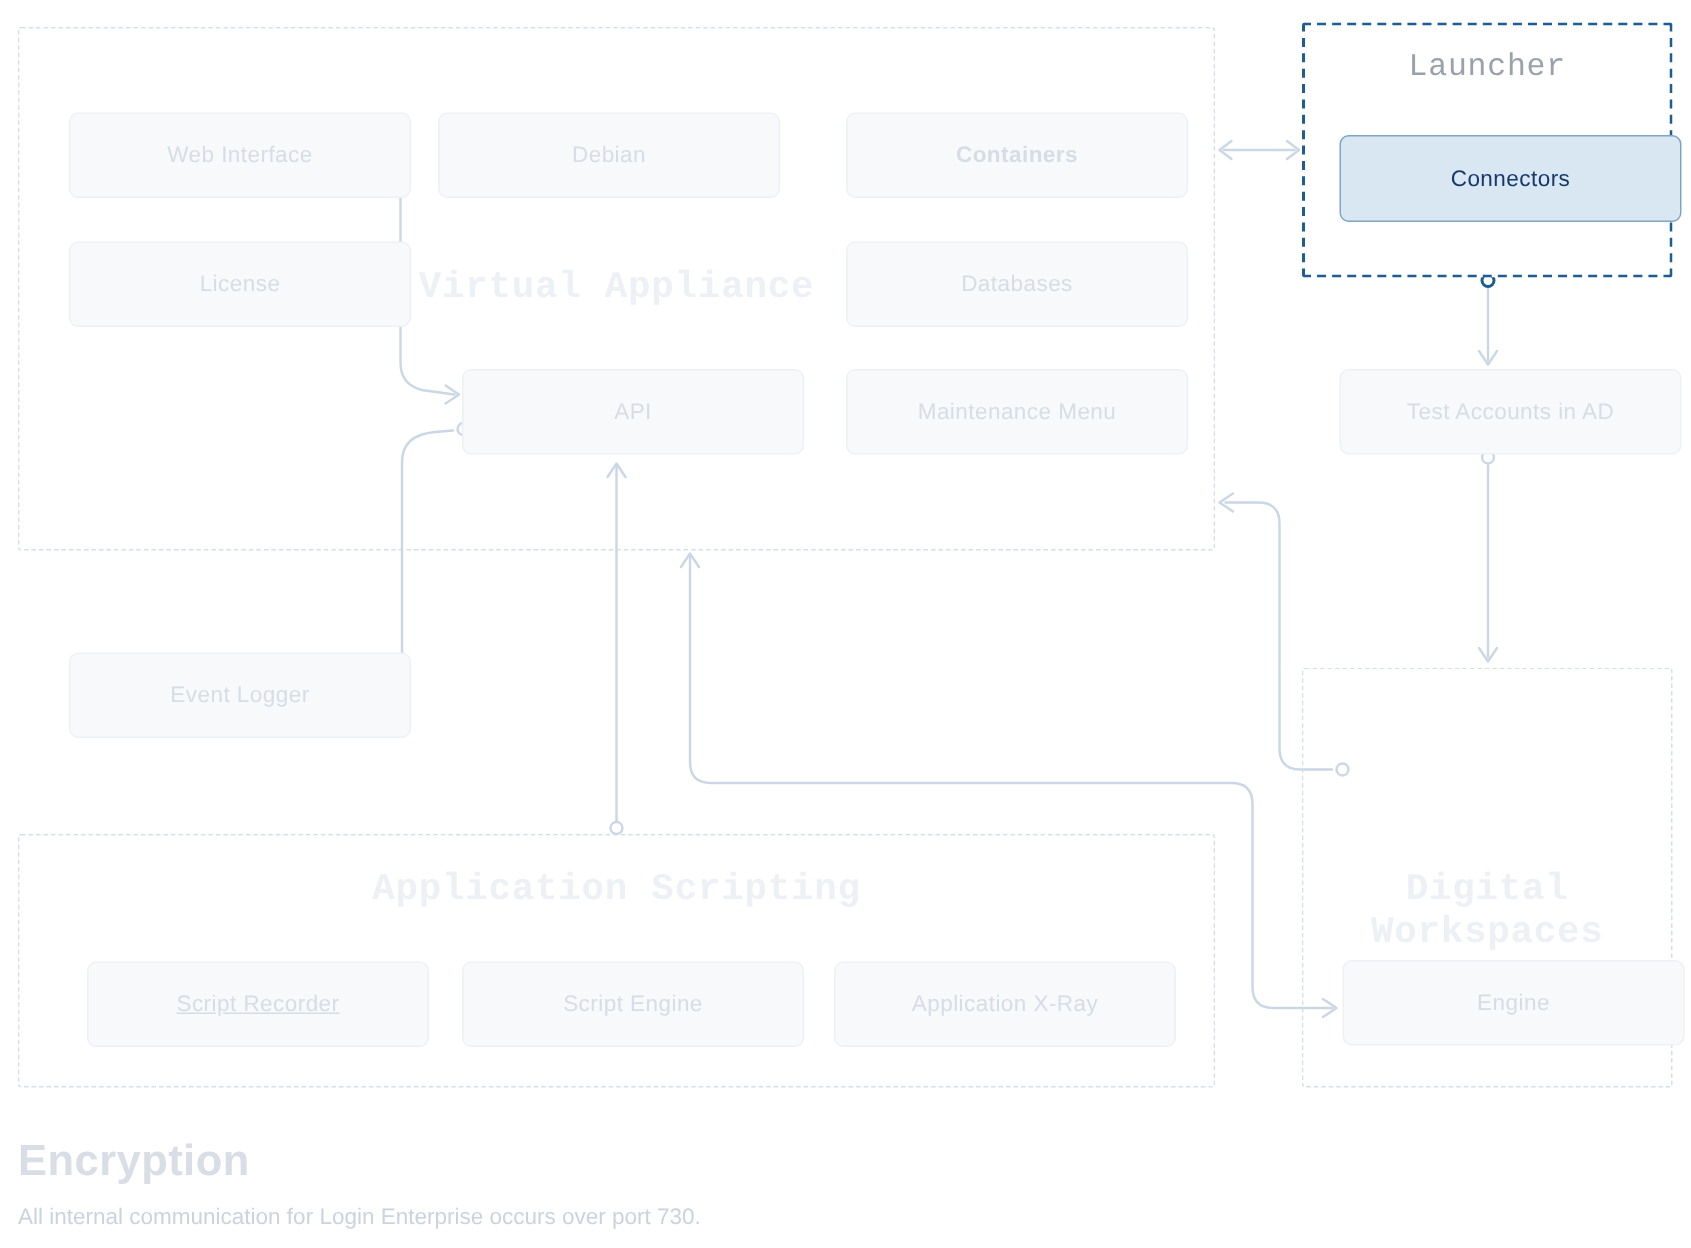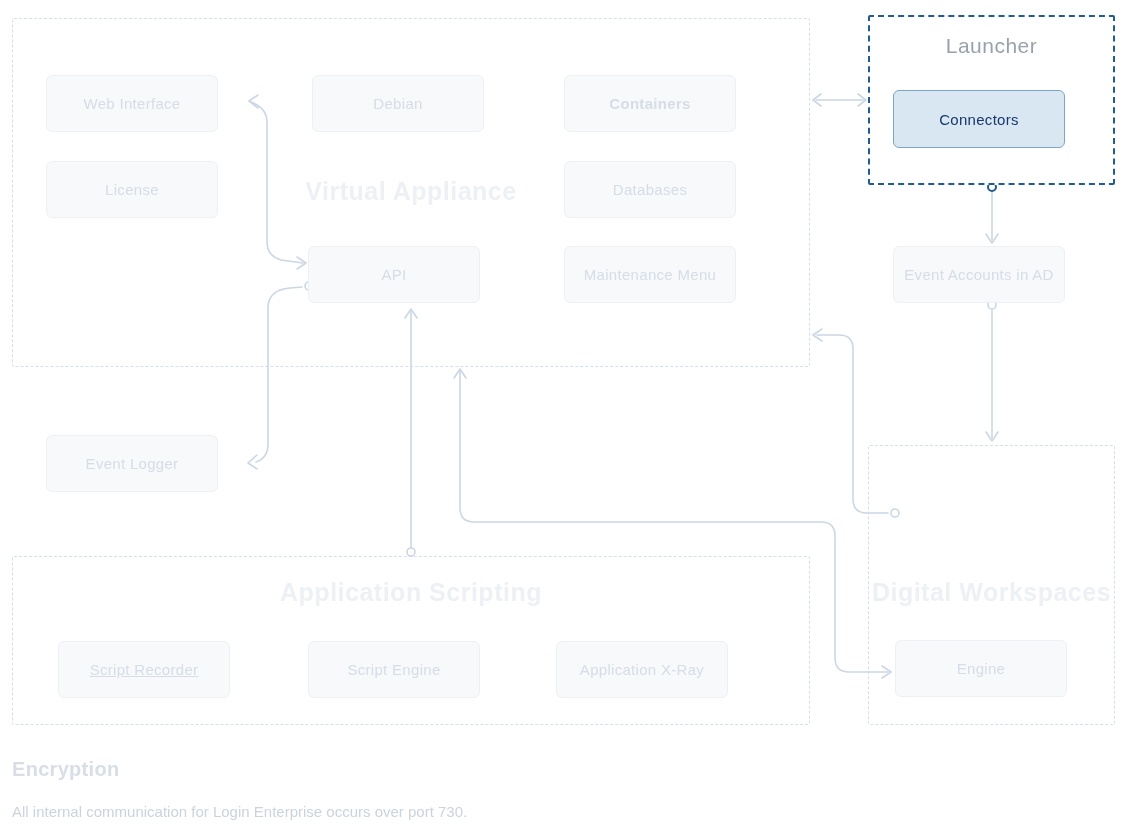--- a/index.html
+++ b/index.html
@@ -20,39 +20,39 @@
   }
   html,body{margin:0;padding:0;background:var(--background);}
   .stage{
     position:relative;width:1127px;height:832px;overflow:hidden;
     font-family:"Liberation Sans", sans-serif;background:var(--background);
   }
   .group{position:absolute;border:1.5px dashed var(--group-dash);border-radius:2px;box-sizing:border-box;}
   .group.highlight{border:2px dashed var(--highlight-border);z-index:3;background:var(--background);}
   .group-title{
     position:absolute;text-align:center;font-size:25px;font-weight:600;
-    letter-spacing:0.5px;color:var(--group-title);z-index:1;
+    letter-spacing:0.5px;color:var(--group-title);z-index:1;font-family:Liberation Mono, monospace;
   }
   .group-title.launcher{font-size:21px;font-weight:500;color:var(--launcher-title);z-index:4;}
   .node{
-    position:absolute;width:172px;height:57px;box-sizing:border-box;
+    position:absolute;width:228px;height:57px;box-sizing:border-box;
     background:var(--faded-fill);border:1px solid var(--faded-border);border-radius:6px;
     display:flex;align-items:center;justify-content:center;
     font-size:15px;letter-spacing:0.3px;color:var(--faded-text);z-index:2;
   }
   .node.highlight{
     background:var(--highlight-fill);border:1px solid var(--highlight-box-border);
     color:var(--highlight-text);font-weight:500;z-index:4;
   }
   svg.wires{position:absolute;left:0;top:0;z-index:2;pointer-events:none;}
   svg.wires path{fill:none;stroke:var(--line);stroke-width:1.6;stroke-linecap:round;stroke-linejoin:round;}
   svg.wires circle{fill:var(--background);stroke:var(--line);stroke-width:1.6;}
   svg.wires circle.dark{stroke:var(--highlight-border);stroke-width:2;}
   .footer-heading{
-    position:absolute;left:12px;top:758px;font-size:20px;font-weight:700;
+    position:absolute;left:12px;top:758px;font-size:29px;font-weight:700;
     letter-spacing:0.3px;color:var(--footer-heading);z-index:1;
   }
   .footer-text{position:absolute;left:12px;top:803px;font-size:15px;color:var(--footer-text);z-index:1;}
 </style>
 </head>
 <body>
 
 <div class="stage">
 
   <div class="group" style="left:12px;top:18px;width:798px;height:349px;"></div>
@@ -94,30 +94,30 @@
     <path d="M 992,192 L 992,240"></path>
     <path d="M 986,234 L 992,243 L 998,234"></path>
     <circle class="dark" cx="992" cy="187" r="4"></circle>
 
     <path d="M 992,310 L 992,438"></path>
     <path d="M 986,432 L 992,441 L 998,432"></path>
     <circle cx="992" cy="305" r="4"></circle>
   </svg>
 
   <div class="node" style="left:46px;top:75px;">Web Interface</div>
-  <div class="node" style="left:312px;top:75px;">Debian</div>
+  <div class="node" style="left:292px;top:75px;">Debian</div>
   <div class="node" style="left:564px;top:75px;font-weight:bold;">Containers</div>
   <div class="node" style="left:46px;top:161px;">License</div>
   <div class="node" style="left:564px;top:161px;">Databases</div>
   <div class="node" style="left:308px;top:246px;">API</div>
   <div class="node" style="left:564px;top:246px;">Maintenance Menu</div>
 
   <div class="node highlight" style="left:893px;top:90px;height:58px;">Connectors</div>
 
-  <div class="node" style="left:893px;top:246px;">Event Accounts in AD</div>
+  <div class="node" style="left:893px;top:246px;">Test Accounts in AD</div>
   <div class="node" style="left:46px;top:435px;">Event Logger</div>
 
   <div class="node" style="left:895px;top:640px;">Engine</div>
 
   <div class="node" style="left:58px;top:641px;text-decoration:underline;">Script Recorder</div>
   <div class="node" style="left:308px;top:641px;">Script Engine</div>
   <div class="node" style="left:556px;top:641px;">Application X-Ray</div>
 
   <div class="footer-heading">Encryption</div>
   <div class="footer-text">All internal communication for Login Enterprise occurs over port 730.</div>

